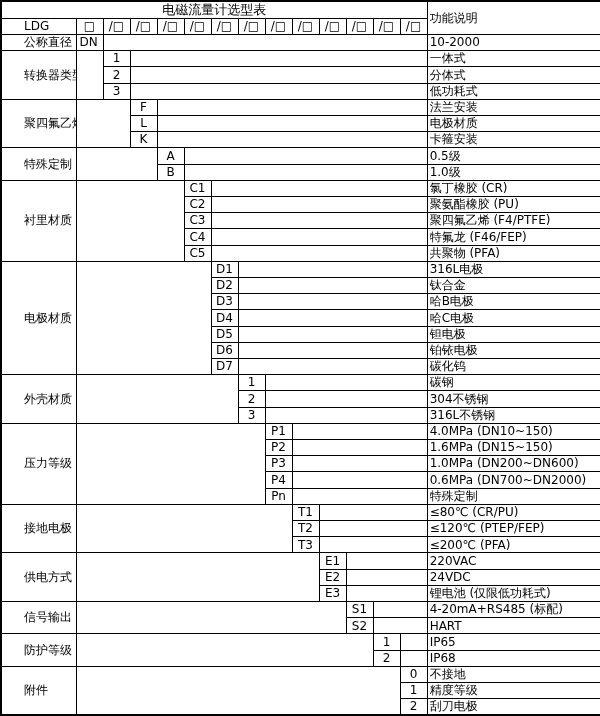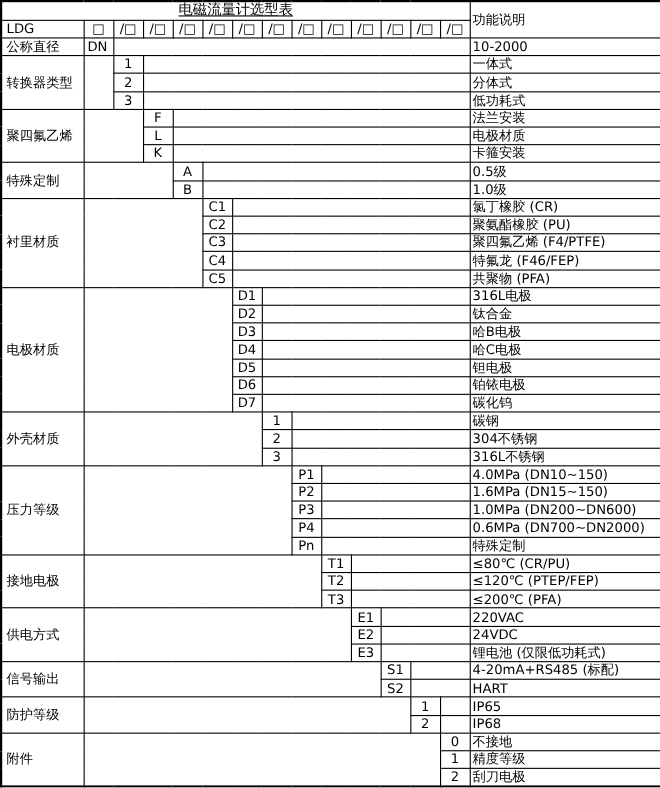--- a/index.html
+++ b/index.html
@@ -17,23 +17,23 @@
   }
   td {
     border: 1px solid #000;
     padding: 0 2px;
     height: 16px;
     line-height: 1.05;
     overflow: hidden;
     white-space: nowrap;
     vertical-align: middle;
   }
-  .title  { text-align: center; font-size: 13px; text-decoration: underline; }
+  .title  { text-align: center; font-size: 13px; }
   .fn-hdr { text-align: left; }
-  .cat    { text-align: left; padding-left: 4px; margin-top: 48px; }
+  .cat    { text-align: left; padding-left: 22px; margin-top: 48px; }
   .code   { text-align: center; }
   .ta-l   { text-align: left; padding-left: 3px; margin-top: 36px; }
   .desc   { }
   .gap    { }
   tr.r-title td { height: 17px; }
 </style>
 </head>
 <body>
 
 <table class="sel">

